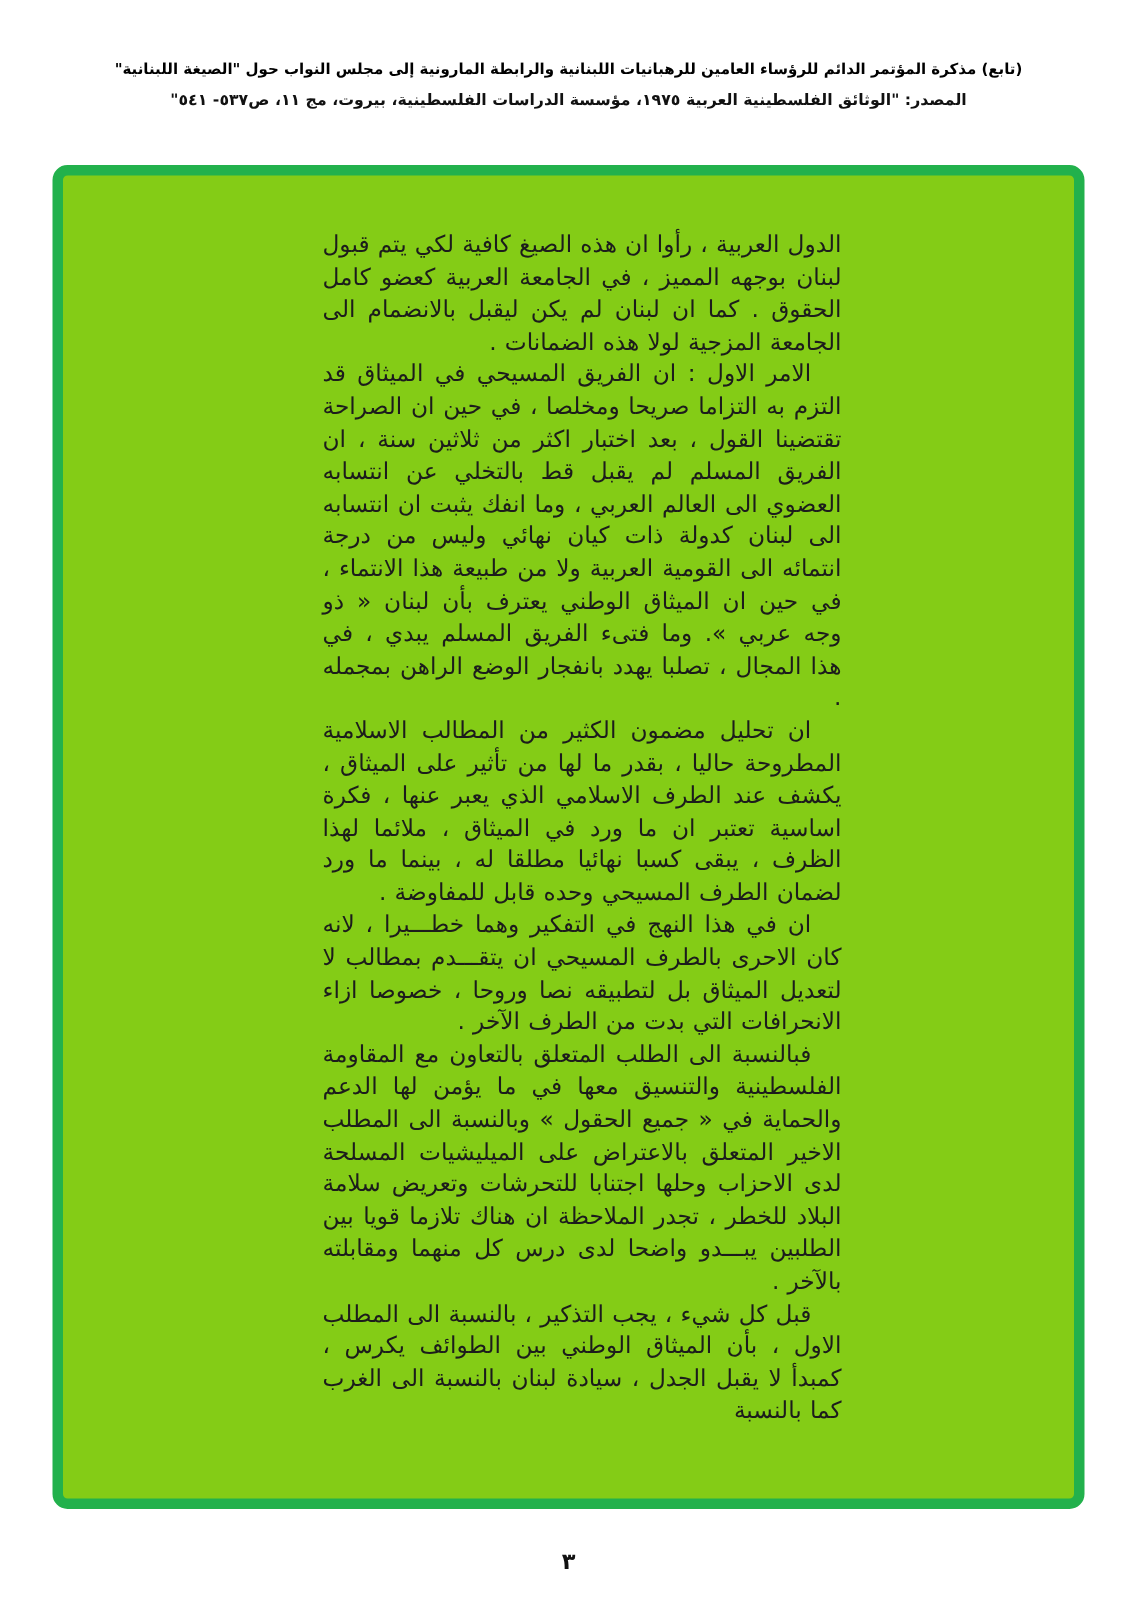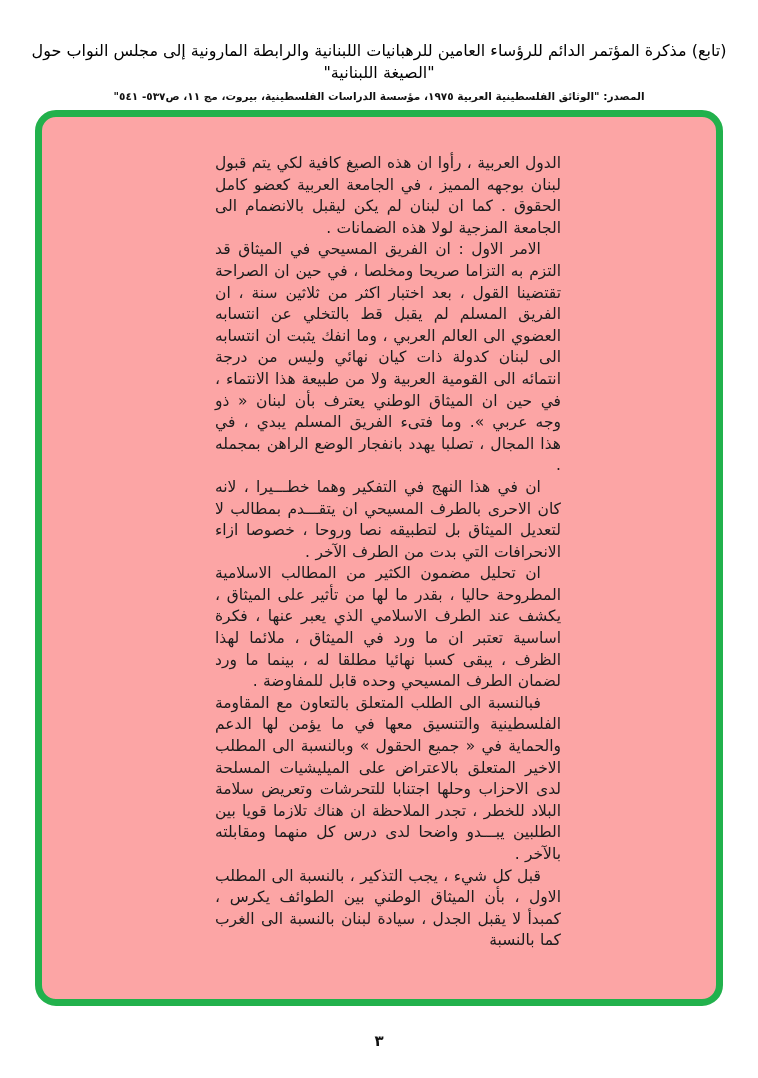--- a/index.html
+++ b/index.html
@@ -22,42 +22,42 @@
   .doc-header {
     position: absolute;
     top: 40px;
     left: 0;
     width: 758px;
     direction: rtl;
     text-align: center;
     color: #000000;
   }
   .doc-header .title {
-    font-size: 16px;
-    font-weight: normal;
+    font-size: 10px;
+    font-weight: bold;
     line-height: 1.35;
     padding: 0 6px;
     letter-spacing: 0;
   }
   .doc-header .source {
     font-size: 10.5px;
     font-weight: bold;
     margin-top: 7px;
     color: #111111;
   }
   .green-frame {
     position: absolute;
     left: 35px;
     top: 110px;
     width: 688px;
     height: 896px;
     box-sizing: border-box;
     border: 7px solid #22b14c;
-    border-radius: 21px;
-    background: #fca5a5;
+    border-radius: 10px;
+    background: #84cc16;
   }
   .text-column {
     position: absolute;
     left: 173px;   
     top: 36px;     
     width: 346px;
     direction: rtl;
     text-align: justify;
     font-size: 15.5px;
     line-height: 21.6px;
@@ -92,22 +92,22 @@
 
   <header class="doc-header">
     <div class="title">(تابع) مذكرة المؤتمر الدائم للرؤساء العامين للرهبانيات اللبنانية والرابطة المارونية إلى مجلس النواب حول "الصيغة اللبنانية"</div>
     <div class="source">المصدر: "الوثائق الفلسطينية العربية ١٩٧٥، مؤسسة الدراسات الفلسطينية، بيروت، مج ١١، ص٥٣٧- ٥٤١"</div>
   </header>
 
   <div class="green-frame">
     <div class="text-column">
       <p>الدول العربية ، رأوا ان هذه الصيغ كافية لكي يتم قبول لبنان بوجهه المميز ، في الجامعة العربية كعضو كامل الحقوق . كما ان لبنان لم يكن ليقبل بالانضمام الى الجامعة المزجية لولا هذه الضمانات .</p>
       <p class="indent">الامر الاول : ان الفريق المسيحي في الميثاق قد التزم به التزاما صريحا ومخلصا ، في حين ان الصراحة تقتضينا القول ، بعد اختبار اكثر من ثلاثين سنة ، ان الفريق المسلم لم يقبل قط بالتخلي عن انتسابه العضوي الى العالم العربي ، وما انفك يثبت ان انتسابه الى لبنان كدولة ذات كيان نهائي وليس من درجة انتمائه الى القومية العربية ولا من طبيعة هذا الانتماء ، في حين ان الميثاق الوطني يعترف بأن لبنان « ذو وجه عربي ». وما فتىء الفريق المسلم يبدي ، في هذا المجال ، تصلبا يهدد بانفجار الوضع الراهن بمجمله .</p>
+      <p class="indent">ان تحليل مضمون الكثير من المطالب الاسلامية المطروحة حاليا ، بقدر ما لها من تأثير على الميثاق ، يكشف عند الطرف الاسلامي الذي يعبر عنها ، فكرة اساسية تعتبر ان ما ورد في الميثاق ، ملائما لهذا الظرف ، يبقى كسبا نهائيا مطلقا له ، بينما ما ورد لضمان الطرف المسيحي وحده قابل للمفاوضة .</p>
       <p class="indent">ان في هذا النهج في التفكير وهما خطـــيرا ، لانه كان الاحرى بالطرف المسيحي ان يتقـــدم بمطالب لا لتعديل الميثاق بل لتطبيقه نصا وروحا ، خصوصا ازاء الانحرافات التي بدت من الطرف الآخر .</p>
-      <p class="indent">ان تحليل مضمون الكثير من المطالب الاسلامية المطروحة حاليا ، بقدر ما لها من تأثير على الميثاق ، يكشف عند الطرف الاسلامي الذي يعبر عنها ، فكرة اساسية تعتبر ان ما ورد في الميثاق ، ملائما لهذا الظرف ، يبقى كسبا نهائيا مطلقا له ، بينما ما ورد لضمان الطرف المسيحي وحده قابل للمفاوضة .</p>
       <p class="indent">فبالنسبة الى الطلب المتعلق بالتعاون مع المقاومة الفلسطينية والتنسيق معها في ما يؤمن لها الدعم والحماية في « جميع الحقول » وبالنسبة الى المطلب الاخير المتعلق بالاعتراض على الميليشيات المسلحة لدى الاحزاب وحلها اجتنابا للتحرشات وتعريض سلامة البلاد للخطر ، تجدر الملاحظة ان هناك تلازما قويا بين الطلبين يبـــدو واضحا لدى درس كل منهما ومقابلته بالآخر .</p>
       <p class="indent">قبل كل شيء ، يجب التذكير ، بالنسبة الى المطلب الاول ، بأن الميثاق الوطني بين الطوائف يكرس ، كمبدأ لا يقبل الجدل ، سيادة لبنان بالنسبة الى الغرب كما بالنسبة</p>
     </div>
   </div>
 
   <footer class="page-number">٣</footer>
 
 </div>
 
 </body></html>

